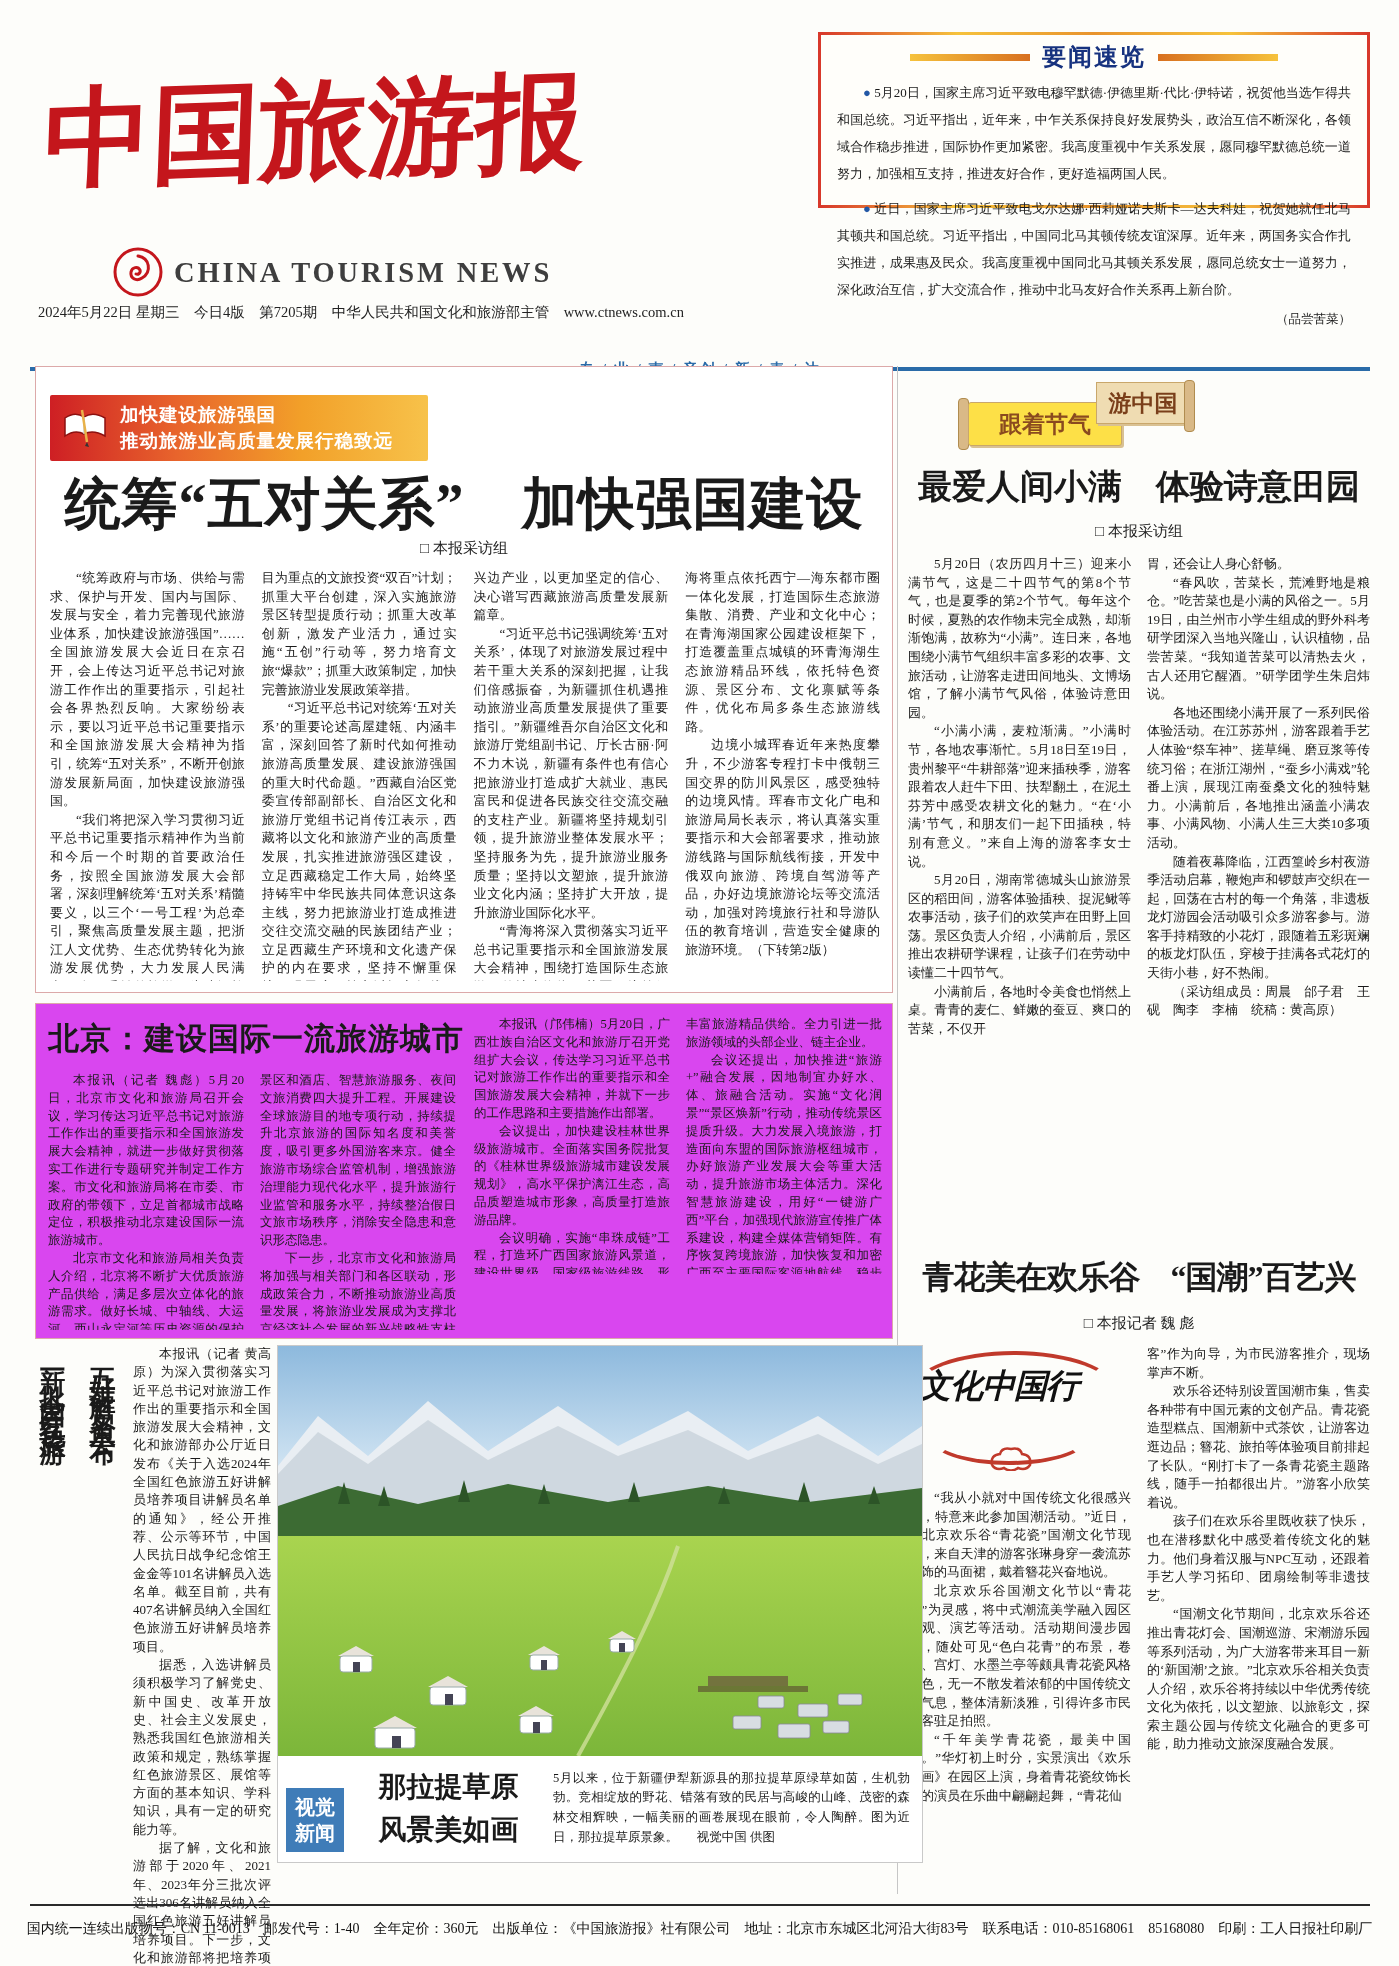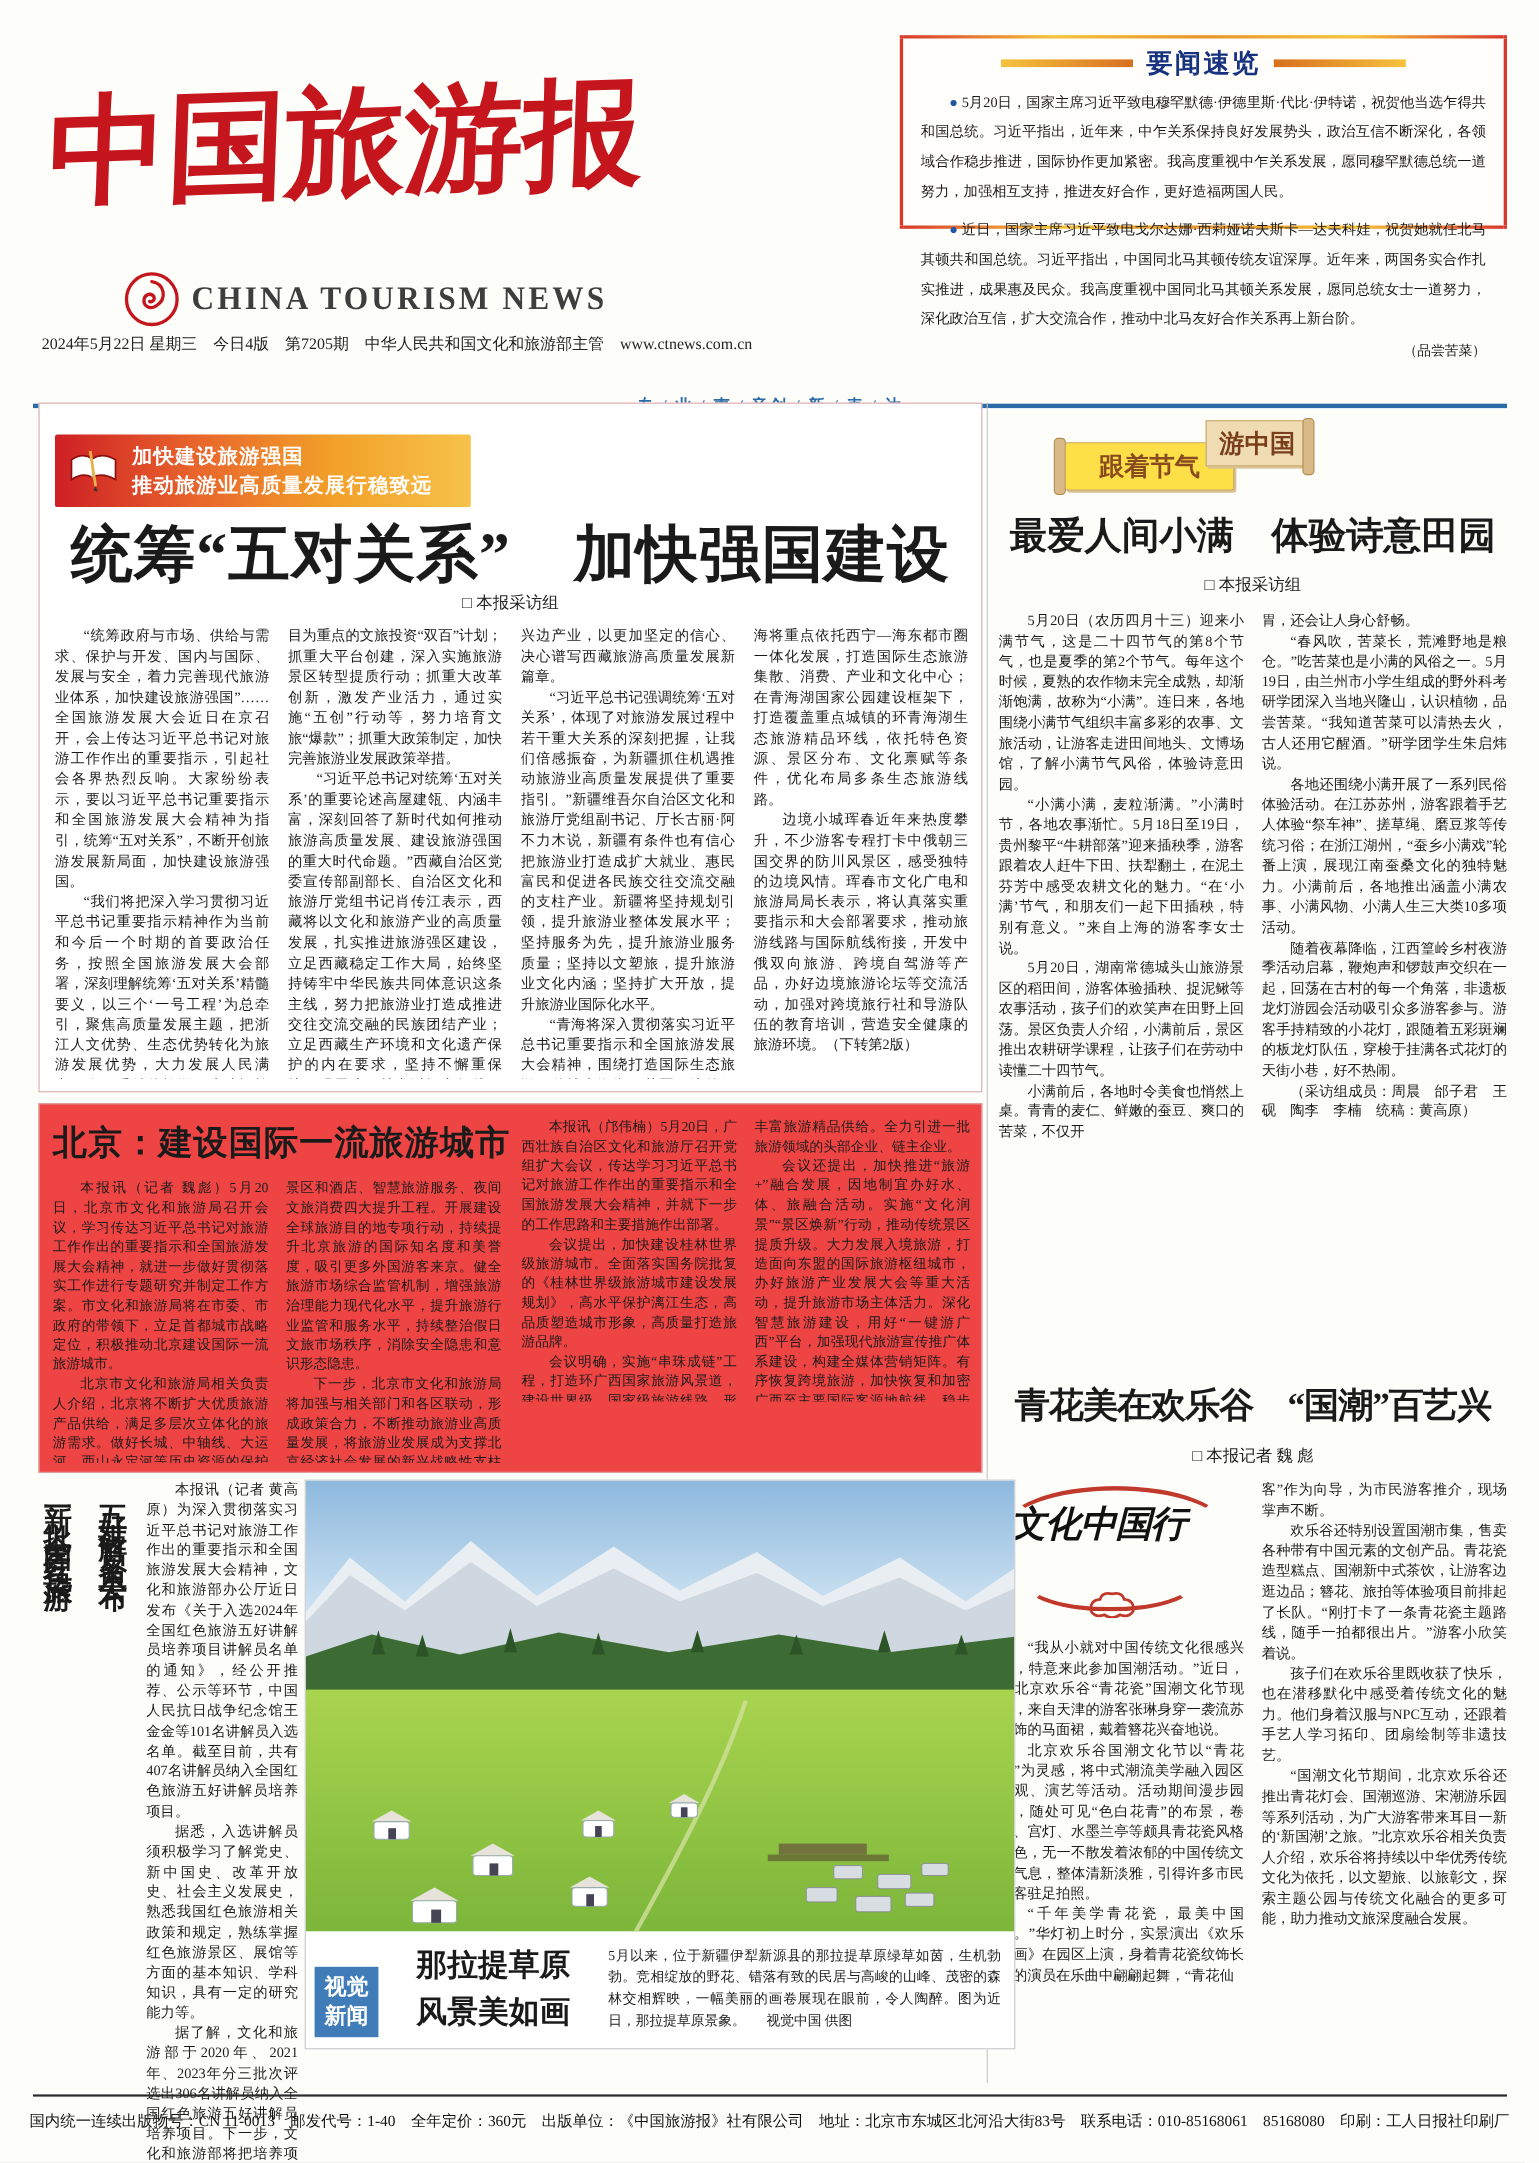--- a/index.html
+++ b/index.html
@@ -41,21 +41,21 @@
               display:flex;align-items:center;gap:12px;padding:0 12px;box-sizing:border-box;color:#fff;
               font-family:"Liberation Sans","DejaVu Sans",sans-serif;}
   .badge-lines div{font-size:18.5px;font-weight:bold;line-height:1.4;letter-spacing:1px;}
   .lead-headline{position:absolute;left:0;top:100px;width:100%;text-align:center;
                  font-size:56px;font-weight:bold;letter-spacing:1px;white-space:nowrap;}
   .lead-byline{position:absolute;left:0;top:172px;width:100%;}
   .lead-cols{position:absolute;left:14px;top:202px;width:830px;height:412px;display:flex;gap:17px;}
   .lead-cols .col{flex:1;}
   
   .bgx-box{position:absolute;left:35px;top:1003px;width:858px;height:336px;box-sizing:border-box;
-           border:1px solid #dca9a9;background:#ef4444;}
+           border:1px solid #dca9a9;background:#d946ef;}
   .half{position:absolute;top:12px;height:312px;width:408px;}
   .half.lft{left:12px;}  .half.rgt{left:438px;}
   .half-headline{text-align:center;font-size:31px;font-weight:bold;letter-spacing:1px;margin:2px 0 12px;white-space:nowrap;}
   .half-cols{display:flex;gap:16px;height:258px;overflow:hidden;}
   .half-cols .col{flex:1;font-size:12.5px;line-height:17.8px;}
   
   .vrule{position:absolute;left:897px;top:366px;width:1px;height:1528px;background:#c6c6c6;}
   
   .xiaoman{position:absolute;left:908px;top:366px;width:462px;height:880px;}
   .jieqi-badge{position:relative;margin:20px 0 0 60px;width:230px;height:62px;}

